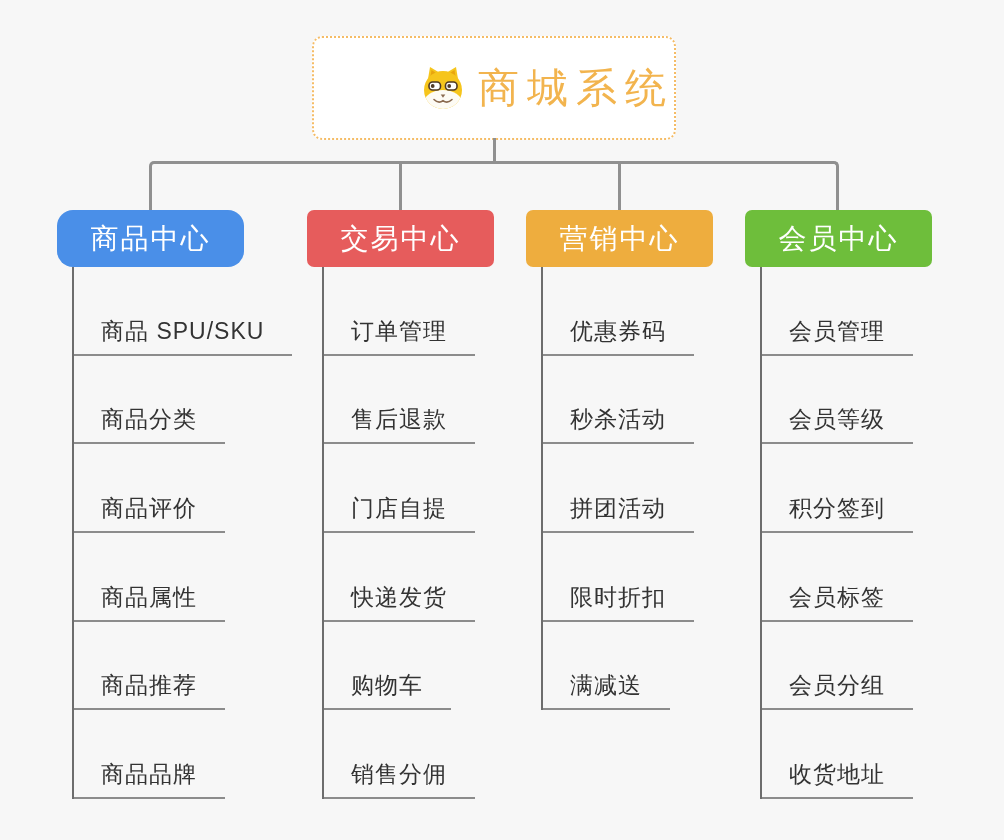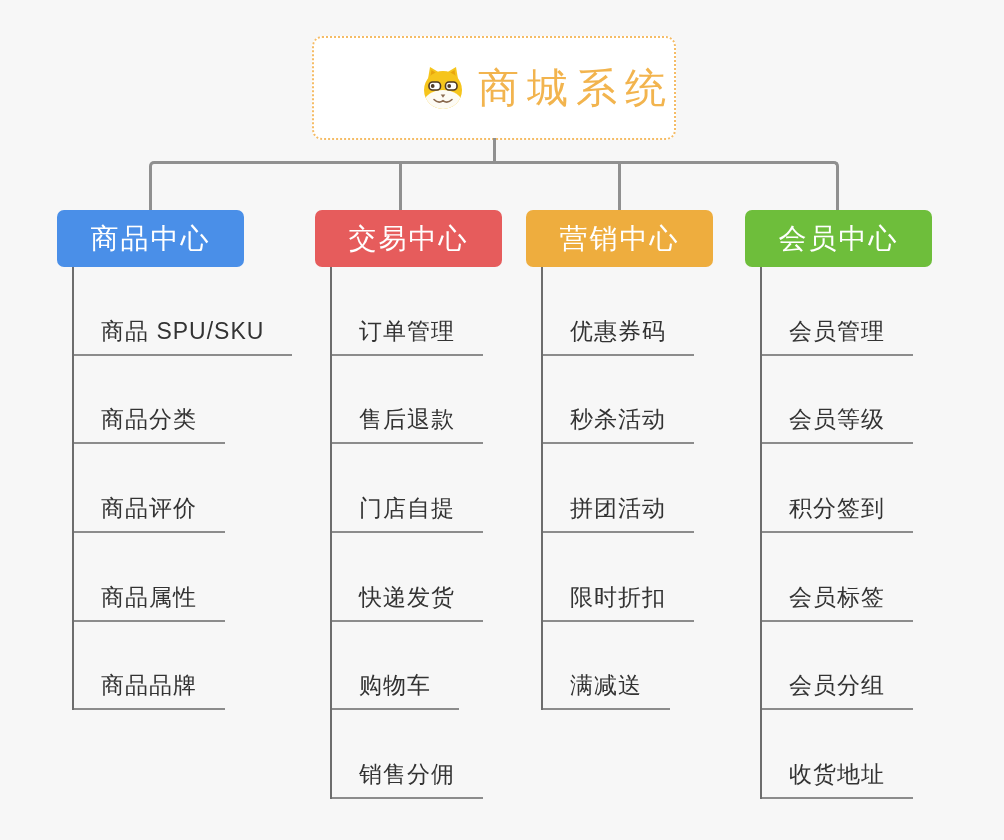--- a/index.html
+++ b/index.html
@@ -83,31 +83,32 @@
   <span class="title">商城系统</span>
 </div>
 
 <div class="conn conn-root-stub"></div>
 <div class="conn conn-bus"></div>
 <div class="conn conn-drop d2"></div>
 <div class="conn conn-drop d3"></div>
 
 <div id="branches">
   <div class="branch" style="left: 57px;">
-    <div class="branch-node" style="background: rgb(74, 143, 232);">商品中心</div>
+    <div class="branch-node" style="background: rgb(74, 143, 232); border-radius: 16px;">商品中心</div>
     <div class="children">
         <div class="child">商品 SPU/SKU</div>
         <div class="child">商品分类</div>
         <div class="child">商品评价</div>
         <div class="child">商品属性</div>
+        <div class="child">商品推荐</div>
         <div class="child">商品品牌</div>
       </div>
   </div>
 
-  <div class="branch" style="left: 315px;">
+  <div class="branch" style="left: 307px;">
     <div class="branch-node" style="background: rgb(230, 92, 92);">交易中心</div>
     <div class="children">
         <div class="child">订单管理</div>
         <div class="child">售后退款</div>
         <div class="child">门店自提</div>
         <div class="child">快递发货</div>
         <div class="child">购物车</div>
         <div class="child">销售分佣</div>
       </div>
   </div>

